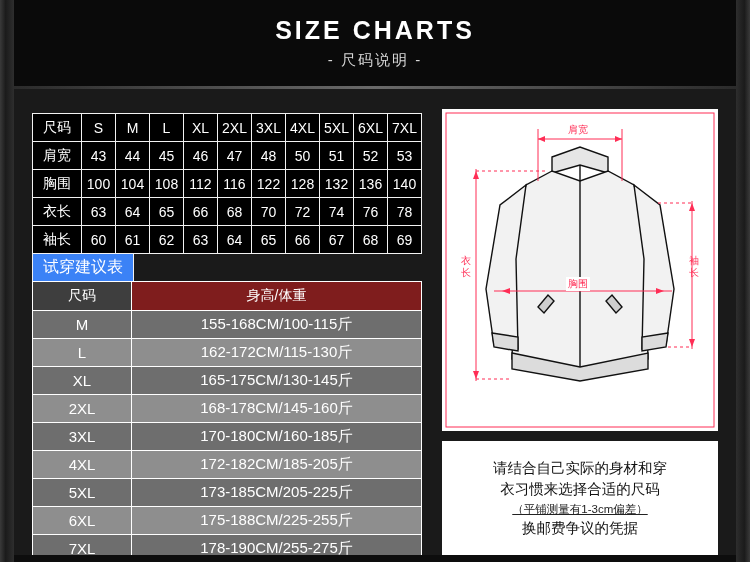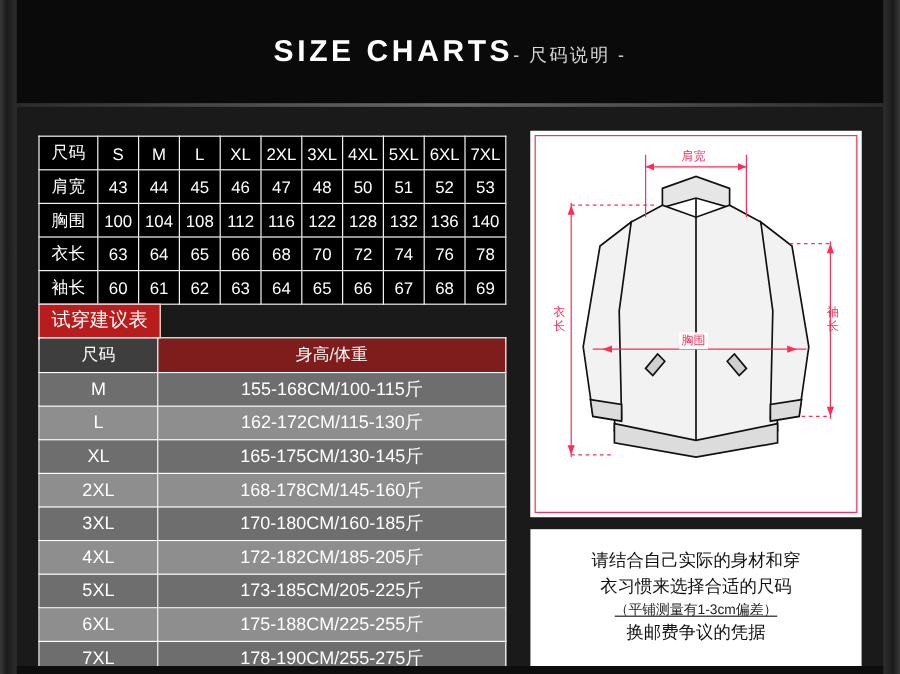--- a/index.html
+++ b/index.html
@@ -32,21 +32,21 @@
   .rail-left { left: 0; }
   .rail-right { right: 0; background: linear-gradient(270deg,#3a3a3a 0%, #1b1b1b 40%, #2e2e2e 100%); }
 
   .header {
     position: absolute;
     left: 14px; top: 0;
     width: 722px;
     height: 86px;
     background: #0a0a0a;
     display: flex;
-    flex-direction: row;
+    flex-direction: column;
     align-items: center;
     justify-content: center;
   }
   .header .title {
     font-size: 25px;
     font-weight: bold;
     letter-spacing: 3px;
     color: #ffffff;
   }
   .header .sub {
@@ -105,21 +105,21 @@
     left: 18px;
     top: 158px;
     width: 390px;
   }
   .sug-title {
     display: inline-block;
     border: 1px solid #f2f2f2;
     padding: 3px 10px 4px 10px;
     font-size: 16px;
     color: #fff;
-    background: #b91c1c;
+    background: #3b82f6;
   }
   .sug-table {
     position: absolute;
     left: 18px;
     top: 186px;
     width: 390px;
     border-collapse: collapse;
     table-layout: fixed;
   }
   .sug-table td {

